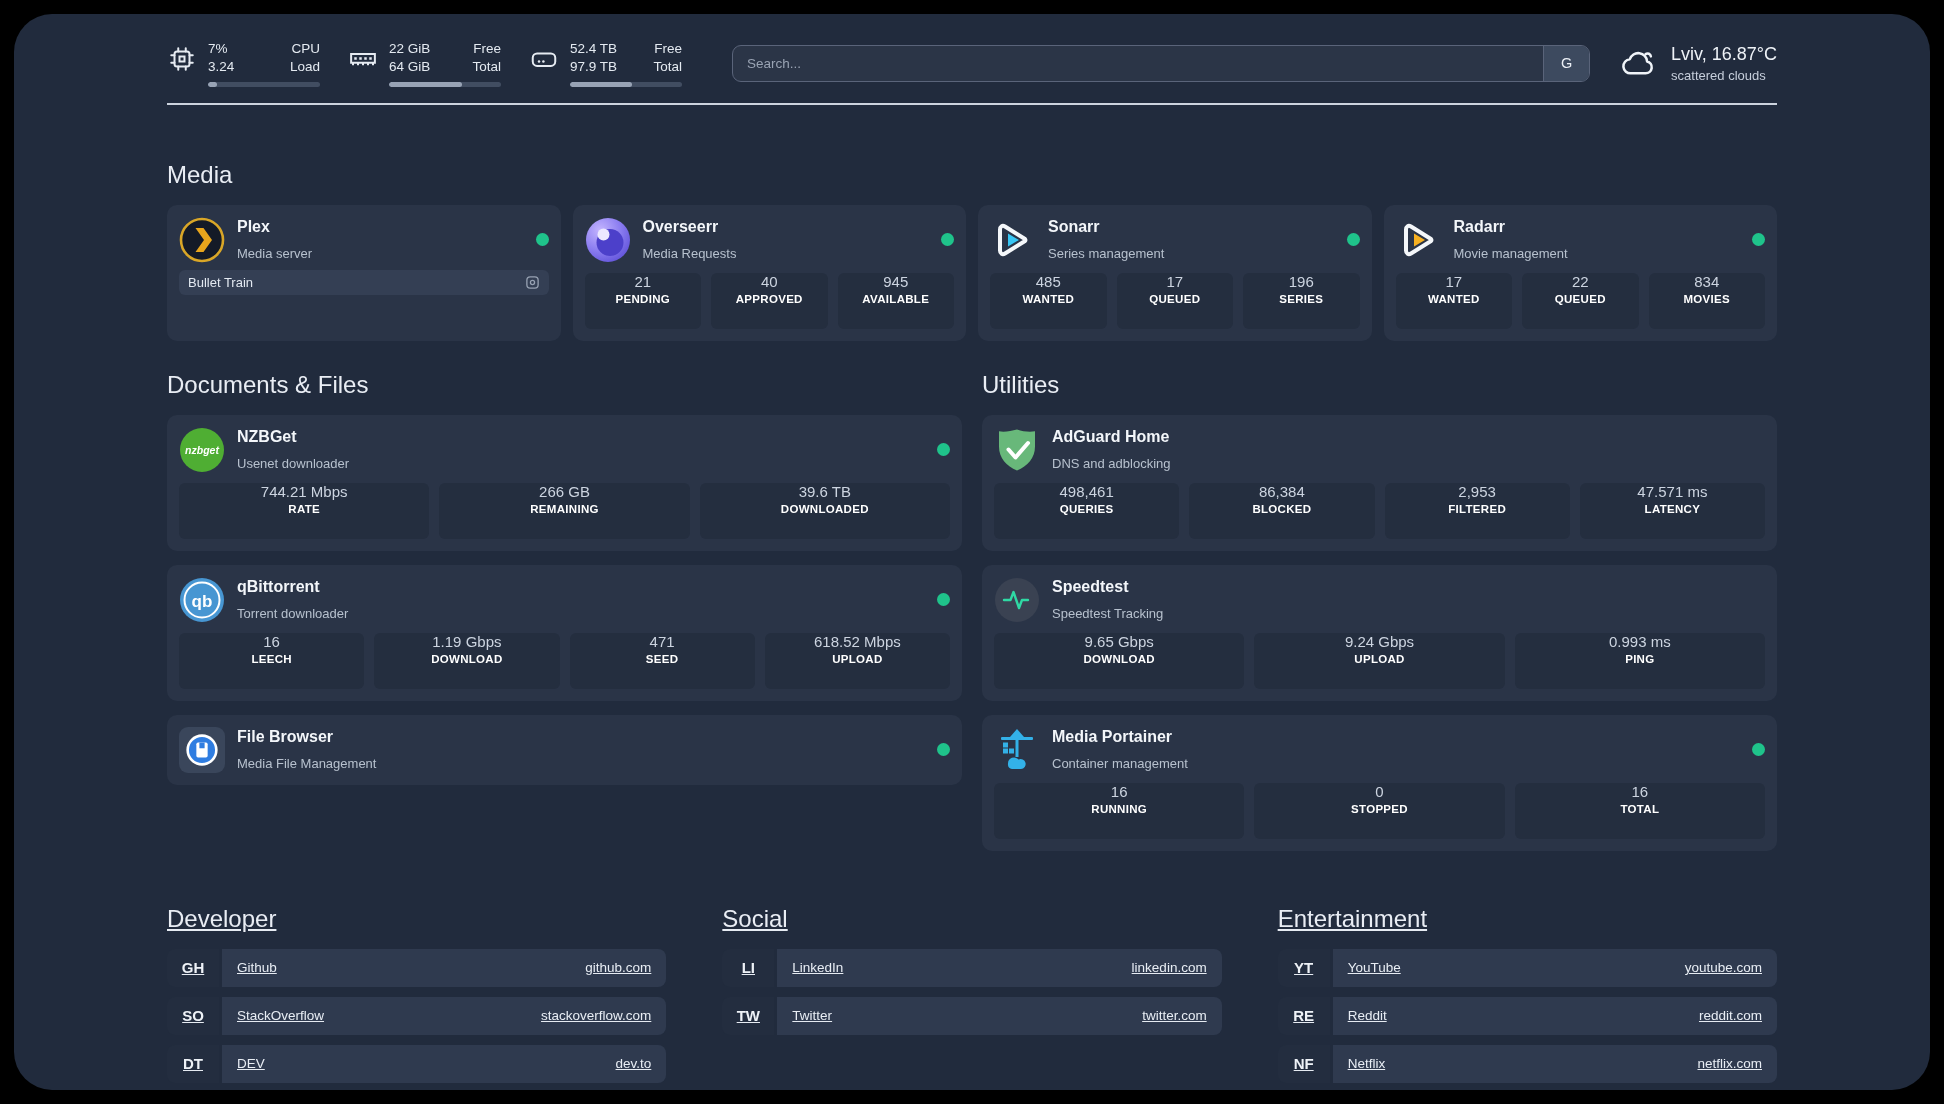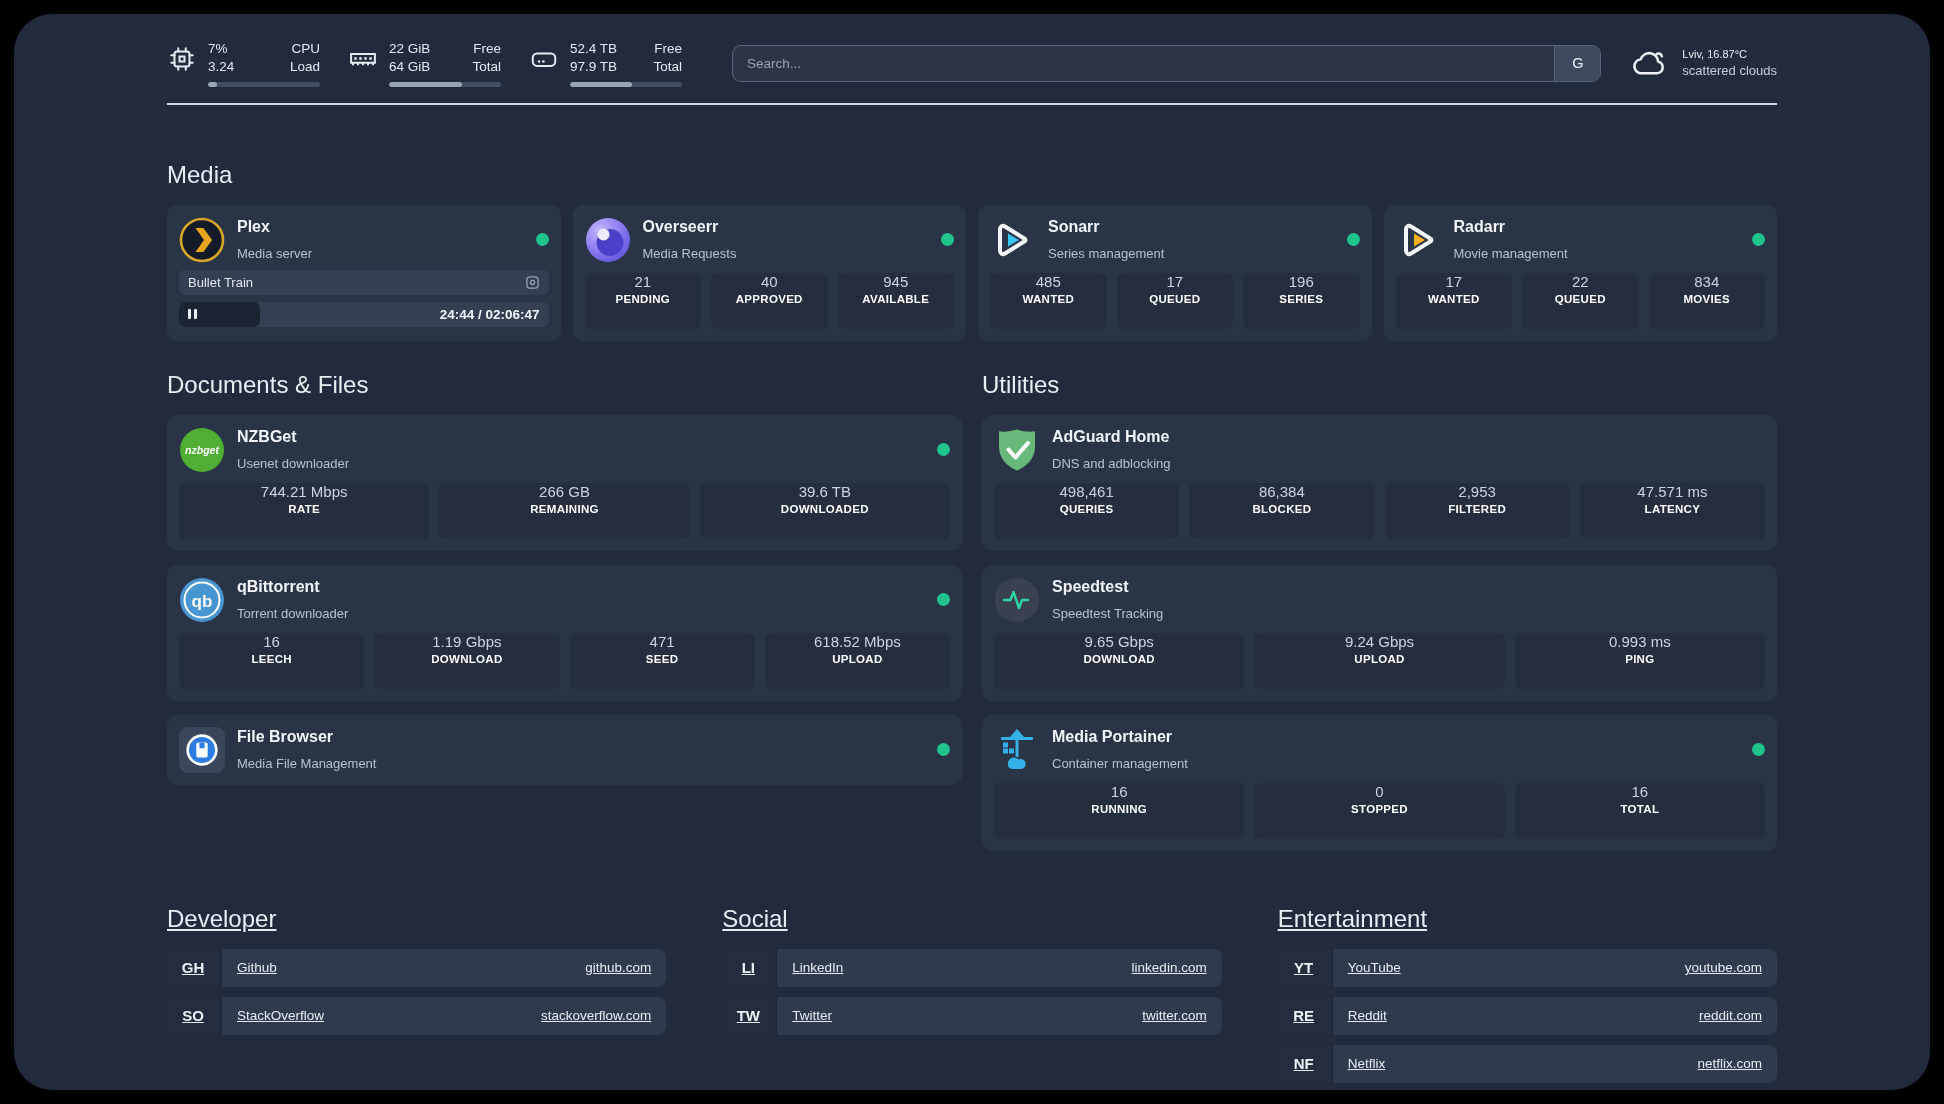--- a/index.html
+++ b/index.html
@@ -27,21 +27,21 @@
   .search{flex:1;position:relative;margin:0 30px 0 22px;}
   .search input{width:100%;box-sizing:border-box;height:37px;background:#2b3547;
     border:1px solid #5a647a;border-radius:9px;color:#dfe5ee;font-size:13.5px;
     padding:0 62px 0 14px;outline:none;font-family:inherit;}
   .search input::placeholder{color:#99a3b3;}
   .gbtn{position:absolute;top:1px;right:1px;bottom:1px;width:46px;background:#3d4a5f;
     border:none;border-left:1px solid #5a647a;border-radius:0 8px 8px 0;color:#ecf0f6;
     font-size:14.5px;font-family:inherit;cursor:pointer;}
 
   .weather{display:flex;align-items:center;gap:13px;}
-  .weather-loc{font-size:11px;color:#eef2f7;}
+  .weather-loc{font-size:18px;color:#eef2f7;}
   .weather-cond{font-size:13px;color:#c6cedb;margin-top:3px;}
 
   .divider{border:none;border-top:2px solid #ccd3de;margin:16px 0 0;}
 
   
   h2.sec{font-size:24px;font-weight:500;color:#e9edf4;margin:0 0 16px;}
   .sec-media{margin-top:56px;}
   .grid4{display:grid;grid-template-columns:repeat(4,1fr);gap:12px;}
   .cols2{display:grid;grid-template-columns:1fr 1fr;gap:20px;margin-top:30px;align-items:start;}
   .colstack{display:flex;flex-direction:column;gap:14px;}
@@ -202,29 +202,20 @@
           <span class="dot"></span>
         </div>
         <div class="strip">
           <span>Bullet Train</span>
           <span class="cast">
             <svg width="15" height="15" viewBox="0 0 16 16" fill="none" stroke="#97a1b2" stroke-width="1.4">
               <rect x="2" y="2" width="12" height="12" rx="3.5"></rect>
                   <circle cx="8" cy="8" r="2.2"></circle>
             </svg>
           </span>
-        </div>
-        <div class="strip pstrip">
-          <div class="elapsed" style="width: 19.5%;">
-            <span style="display:flex;gap:3px;">
-              <span style="width:3px;height:10px;background:#eef2f7;border-radius:1px;"></span>
-              <span style="width:3px;height:10px;background:#eef2f7;border-radius:1px;"></span>
-            </span>
-          </div>
-          <span class="ptime">24:44 / 02:06:47</span>
         </div>
       </div>
 
       <div class="card">
         <div class="chead">
           <span class="appicon">
             <svg viewBox="0 0 46 46">
               <defs>
                     <radialGradient id="ovg" cx="32%" cy="28%" r="85%">
                 <stop offset="0%" stop-color="#c4b5ff"></stop>
@@ -524,20 +515,27 @@
           <span>github.com</span>
         </span>
       </div>
       <div class="bm">
         <span class="bm-abbr">SO</span>
         <span class="bm-main">
           <span>StackOverflow</span>
           <span>stackoverflow.com</span>
         </span>
       </div>
+      <div class="bm">
+        <span class="bm-abbr">DT</span>
+        <span class="bm-main">
+          <span>DEV</span>
+          <span>dev.to</span>
+        </span>
+      </div>
     </div>
 
     <div>
       <h2 class="sec">Social</h2>
       <div class="bm">
         <span class="bm-abbr">LI</span>
         <span class="bm-main">
           <span>LinkedIn</span>
           <span>linkedin.com</span>
         </span>

